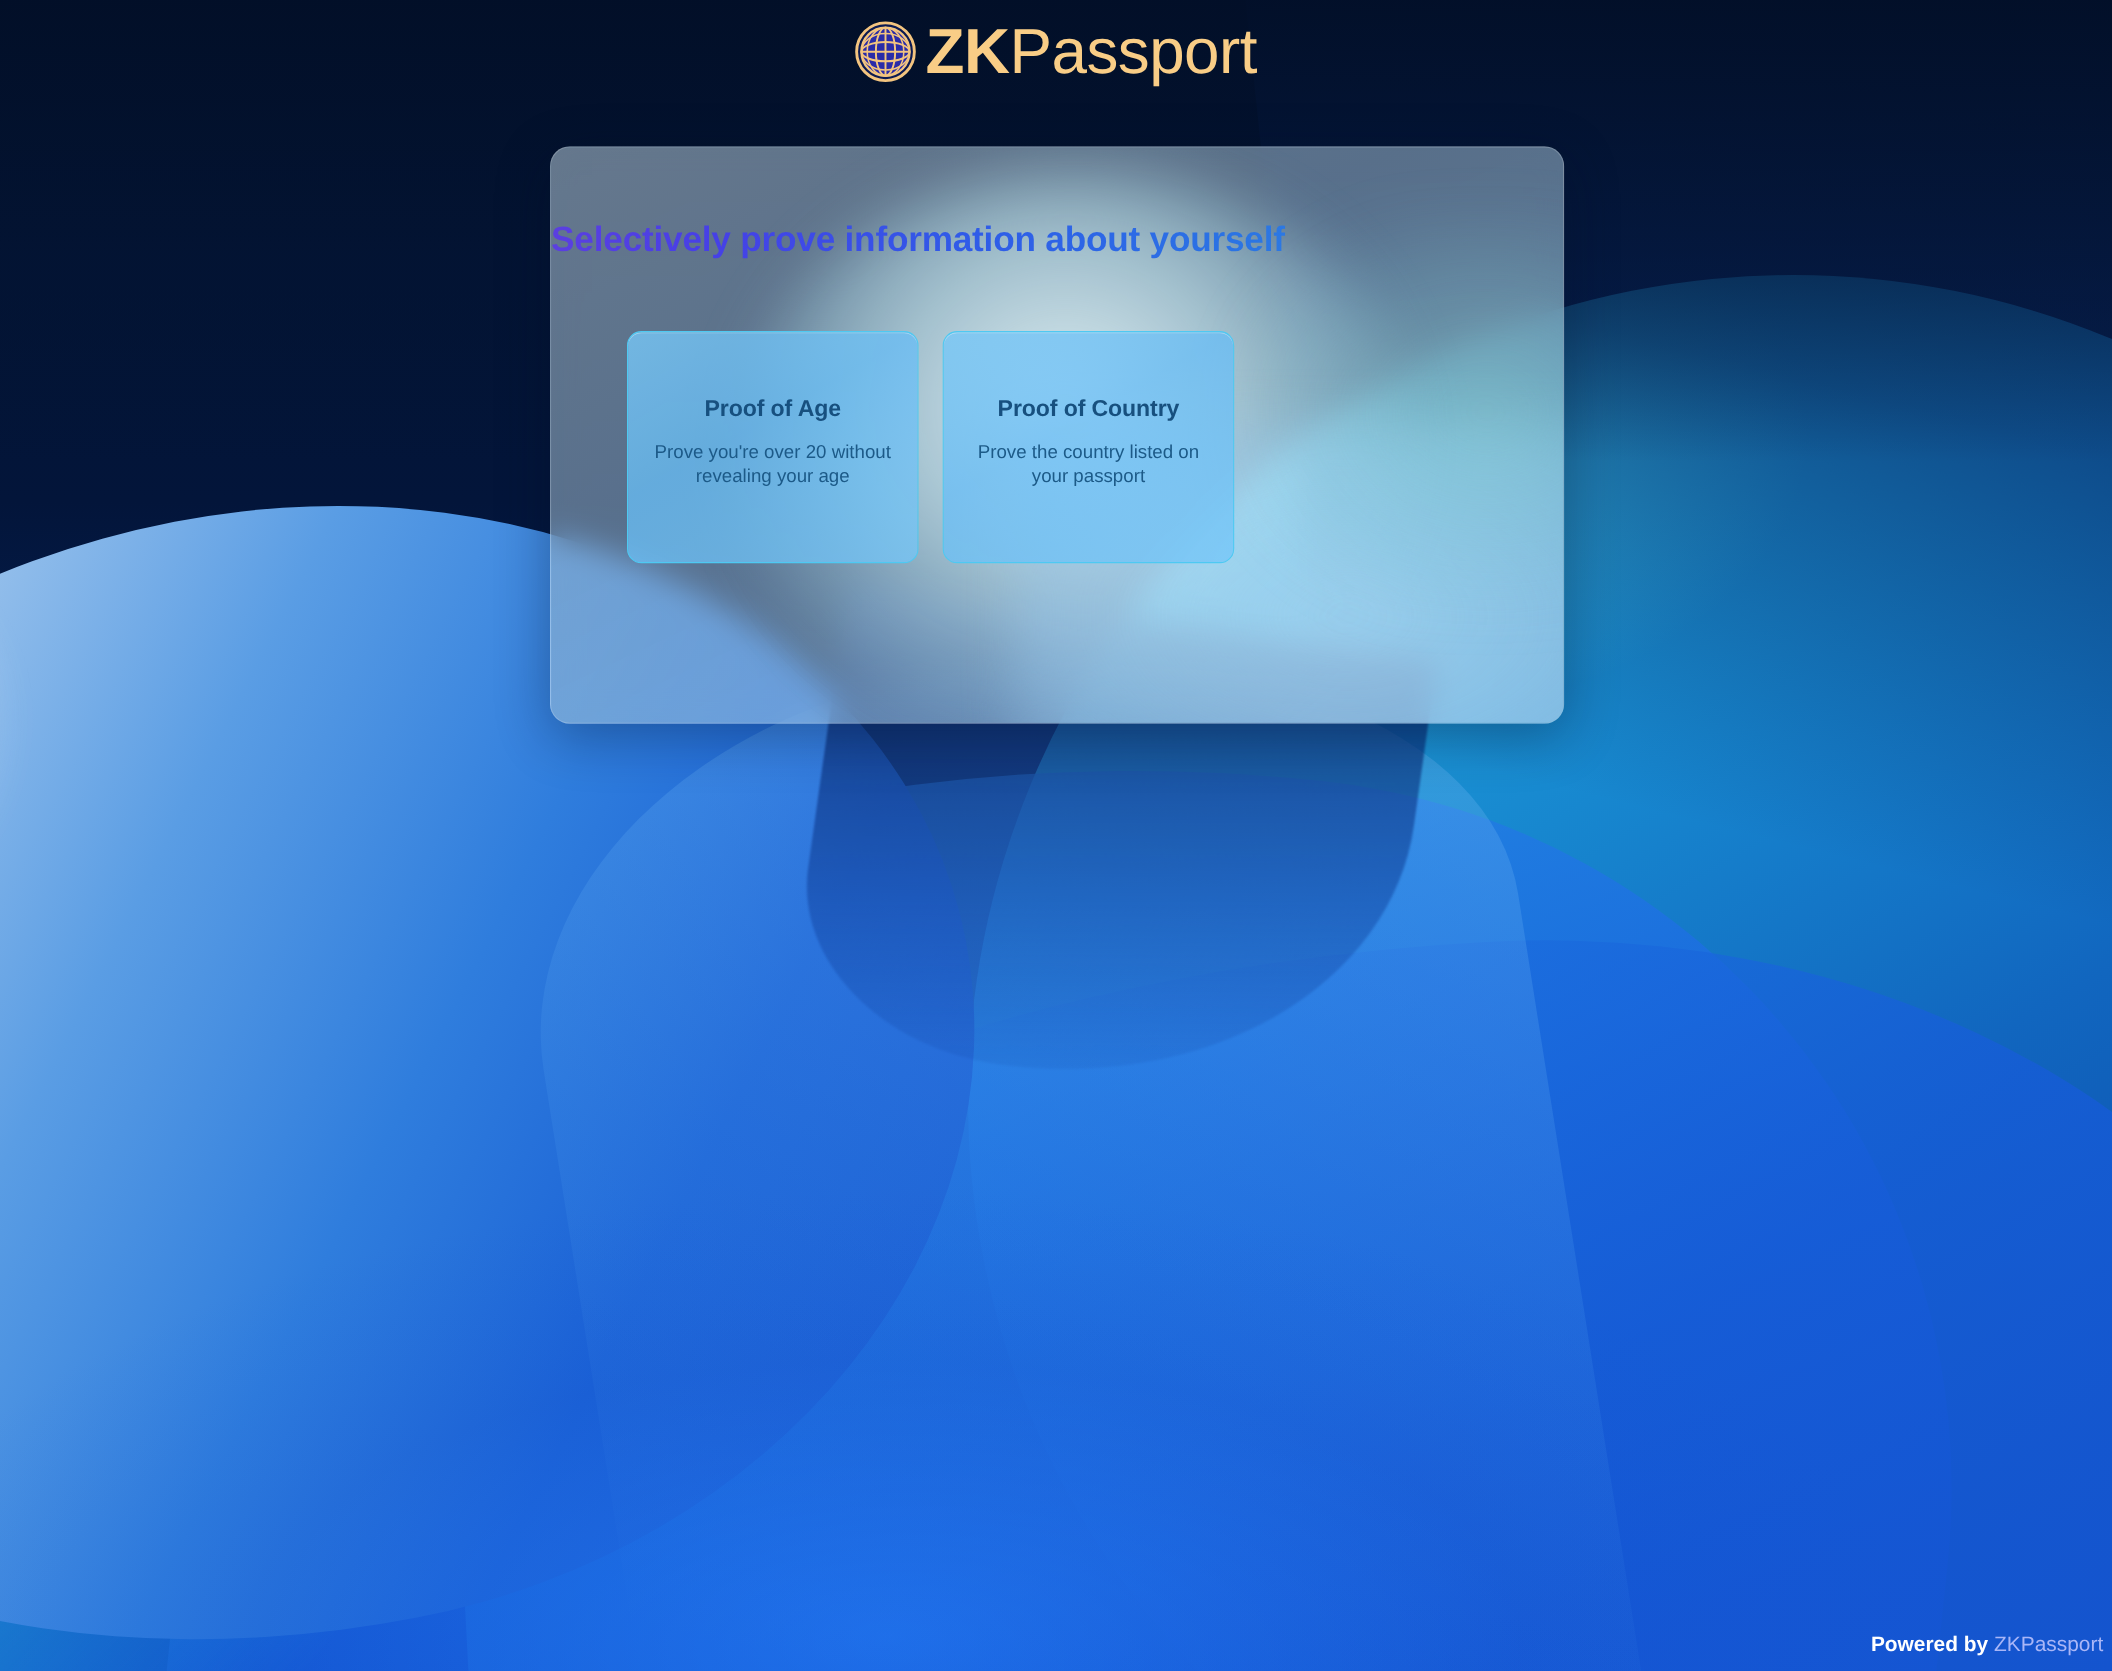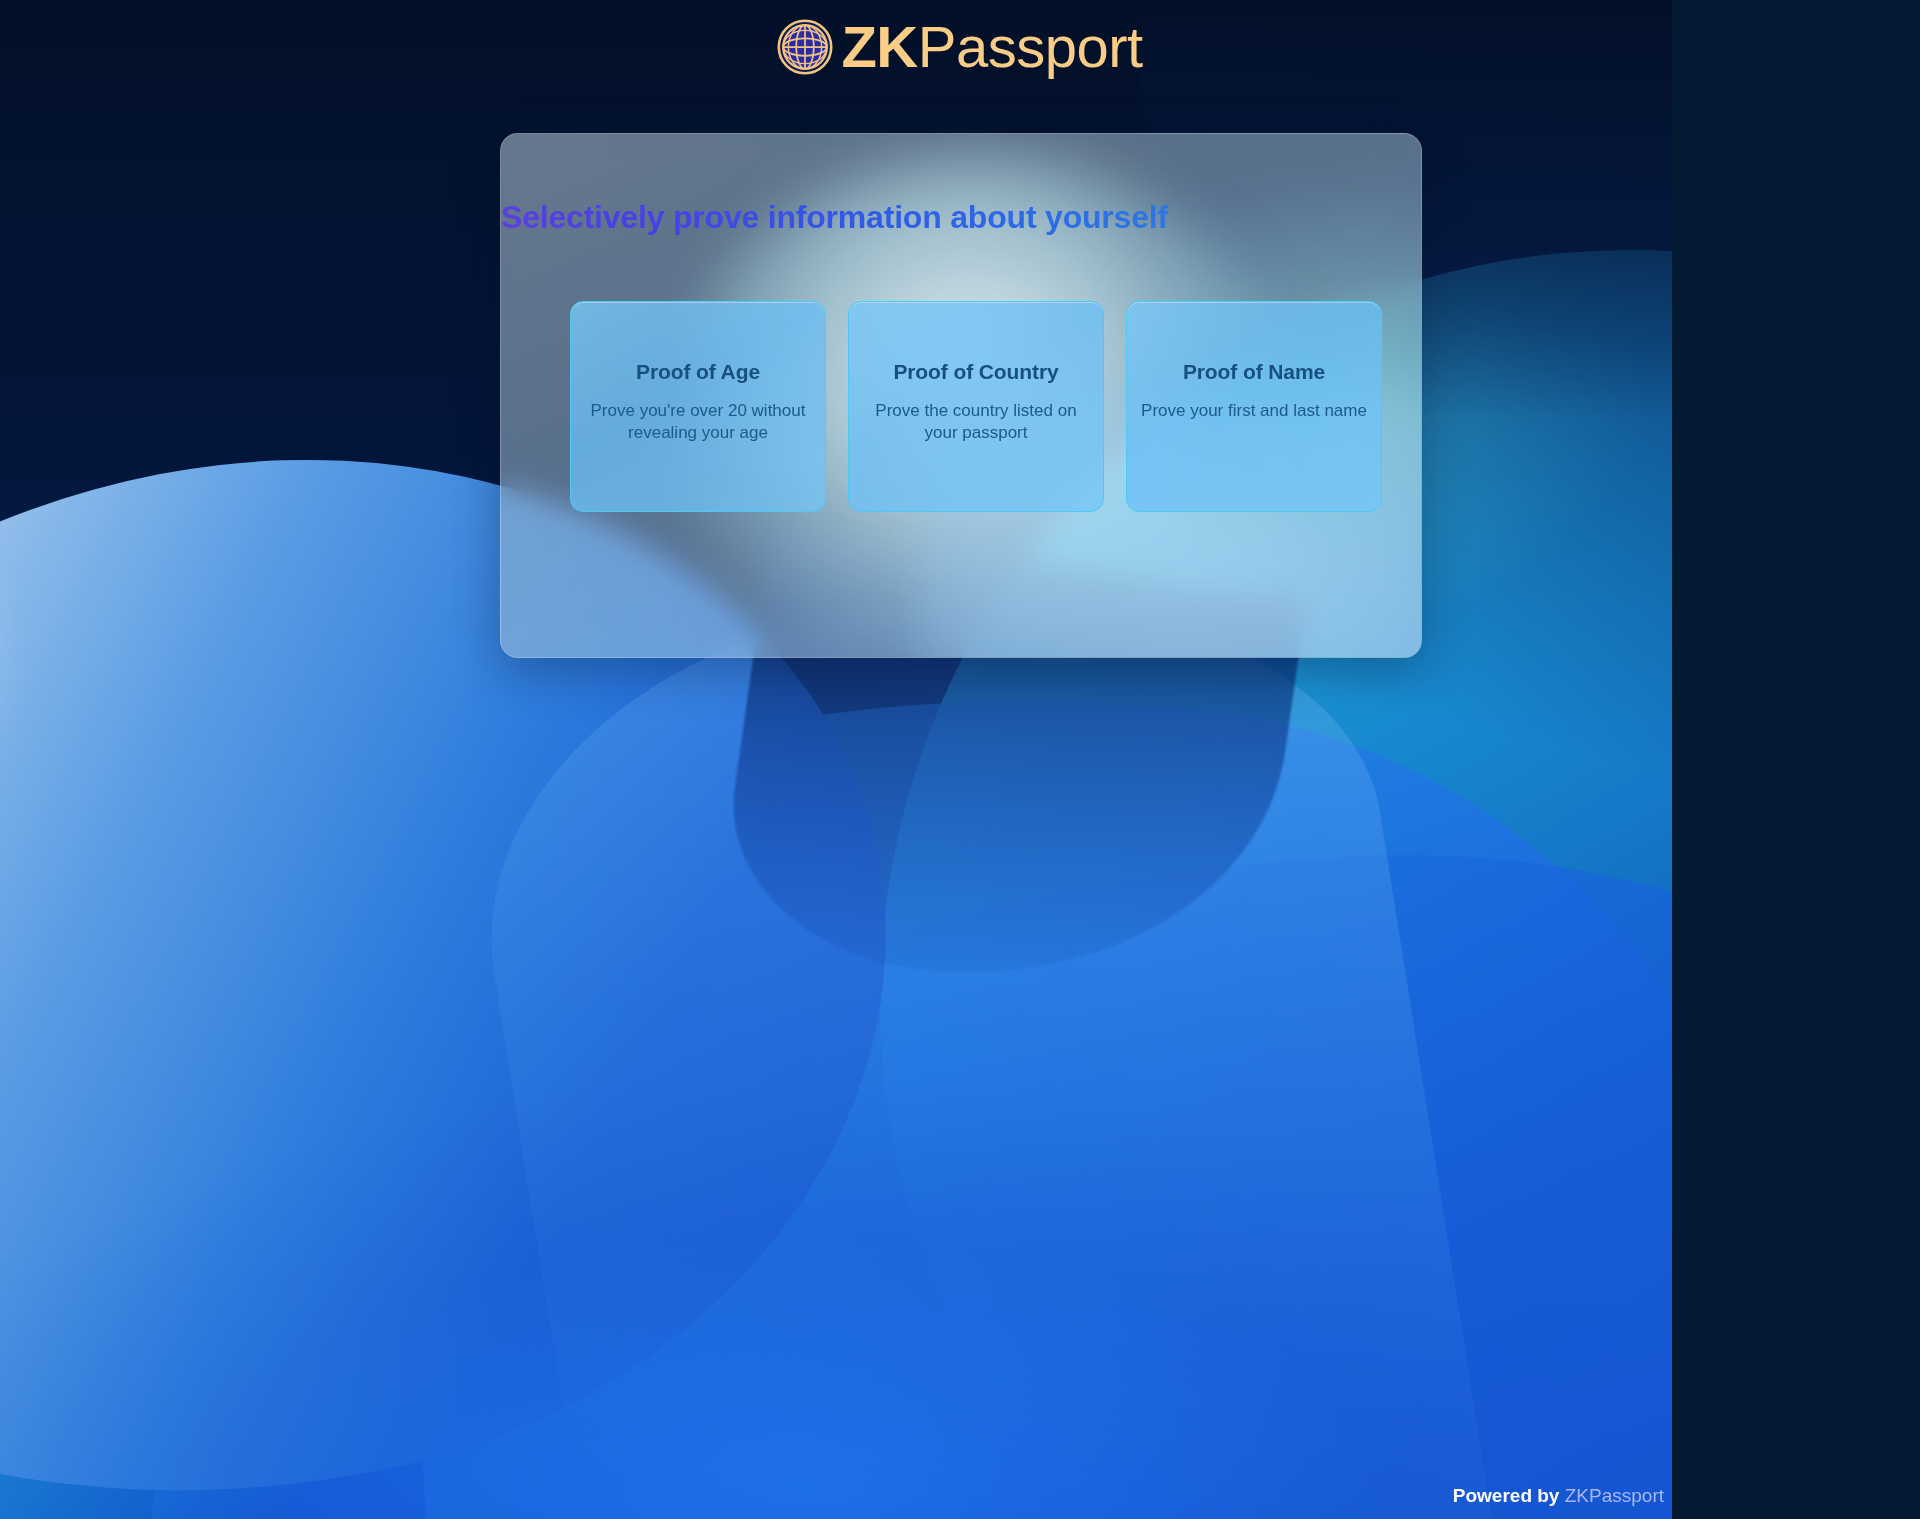--- a/index.html
+++ b/index.html
@@ -7,21 +7,21 @@
   html, body {
     width: 1920px;
     height: 1519px;
     overflow: hidden;
     background: #041a33;
     font-family: "Liberation Sans", sans-serif;
   }
 
   #root {
     position: relative;
-    width: 1672px;
+    width: 1920px;
     height: 1519px;
     overflow: hidden;
     background: #be185d;
   }
 
   
   .bg-layer { position: absolute; inset: 0; overflow: hidden; }
 
   .bg-base {
     position: absolute; inset: 0;
@@ -323,24 +323,20 @@
         <div class="proof-card">
           <div class="card-title">Proof of Age</div>
           <div class="card-desc">Prove you're over 20 without revealing your age</div>
         </div>
 
         <div class="proof-card">
           <div class="card-title">Proof of Country</div>
           <div class="card-desc">Prove the country listed on your passport</div>
         </div>
 
-        <div class="proof-card">
-          <div class="card-title">Proof of Name</div>
-          <div class="card-desc">Prove your first and last name</div>
-        </div>
 
       </div>
     </div>
   </div>
 
   <div class="footer"><span class="footer-powered">Powered by</span><span>&nbsp;</span><span class="footer-brand">ZKPassport</span></div>
 
 </div>
 
 </body></html>

